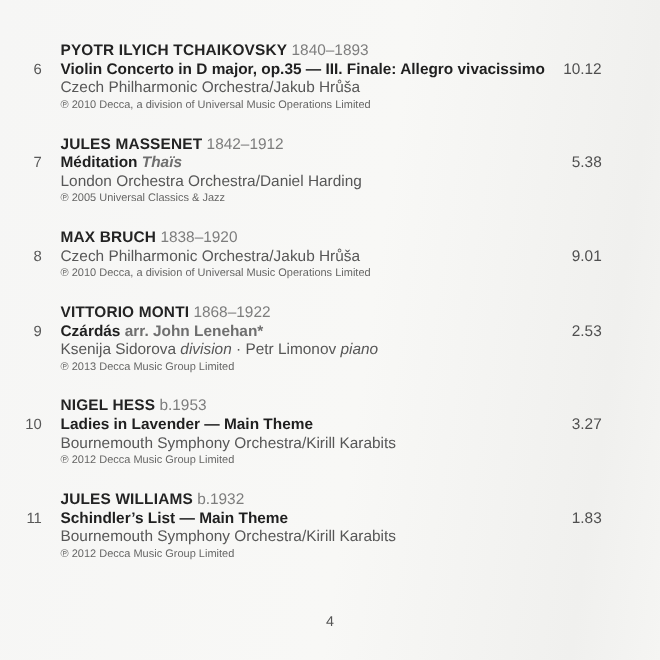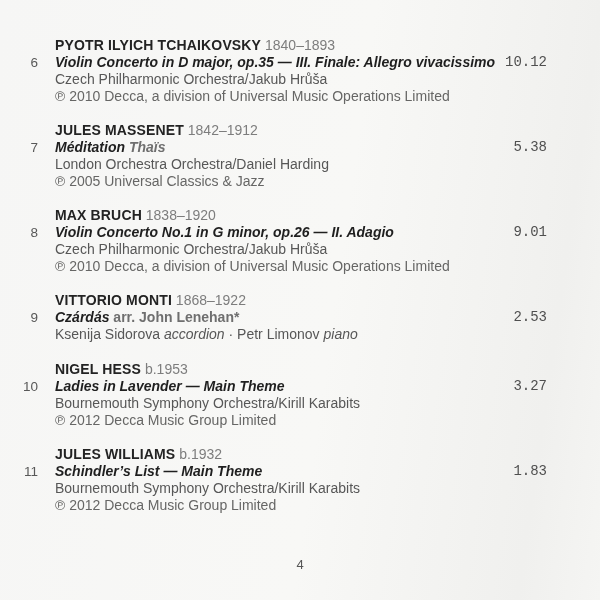--- a/index.html
+++ b/index.html
@@ -17,26 +17,26 @@
   .track { position:relative; margin-bottom:18px; }
   .head-line { font-size:14px; line-height:17px; }
   .composer { font-weight:bold; color:#232323; letter-spacing:.15px; }
   .dates { color:#7d7d7d; }
   .title-row { position:relative; font-size:14px; line-height:17px; }
   .num {
     position:absolute; left:-34px; top:0;
     width:17px; text-align:right;
     color:#585858; font-size:13.5px;
   }
-  .title-bold { font-weight:bold; color:#1f1f1f;font-style:italic; }
+  .title-bold { font-weight:bold; color:#1f1f1f; }
   .note { color:#6f6f6f;font-weight:bold; }
   .it { font-style:italic; }
-  .duration { position:absolute; right:0; top:0; color:#4f4f4f;font-family:Liberation Mono, monospace; }
+  .duration { position:absolute; right:0; top:0; color:#4f4f4f; }
   .perf, .orch { font-size:14px; line-height:17px; color:#575757; }
-  .copy { font-size:14px; line-height:16px; color:#666665; }
+  .copy { font-size:10px; line-height:16px; color:#666665; }
   .pagenum {
     position:absolute; left:0; right:0; top:557px;
     text-align:center; font-size:13px; color:#565656;
   }
 </style>
 </head>
 <body>
 
 <div class="page">
 
@@ -69,45 +69,45 @@
     <div class="copy">℗ 2005 Universal Classics &amp; Jazz</div>
   </section>
 
   <section class="track">
     <div class="head-line">
       <span class="composer">MAX BRUCH</span>
       <span class="dates">1838–1920</span>
     </div>
     <div class="title-row">
       <span class="num">8</span>
-      <span class="title-bold">Violin Concerto No.1 in G minor, op.26 — II. Adagio</span>
       <span class="duration">9.01</span>
     </div>
     <div class="orch">Czech Philharmonic Orchestra/Jakub Hrůša</div>
     <div class="copy">℗ 2010 Decca, a division of Universal Music Operations Limited</div>
   </section>
 
   <section class="track">
     <div class="head-line">
       <span class="composer">VITTORIO MONTI</span>
       <span class="dates">1868–1922</span>
     </div>
     <div class="title-row">
       <span class="num">9</span>
       <span class="title-bold">Czárdás</span>
       <span class="note">arr. John Lenehan*</span>
       <span class="duration">2.53</span>
     </div>
     <div class="perf">
       <span>Ksenija Sidorova</span>
-      <span class="it">accordion</span>
+      <span class="it">division</span>
       <span>·</span>
       <span>Petr Limonov</span>
       <span class="it">piano</span>
     </div>
+    <div class="copy">℗ 2013 Decca Music Group Limited</div>
   </section>
 
   <section class="track">
     <div class="head-line">
       <span class="composer">NIGEL HESS</span>
       <span class="dates">b.1953</span>
     </div>
     <div class="title-row">
       <span class="num">10</span>
       <span class="title-bold">Ladies in Lavender — Main Theme</span>

